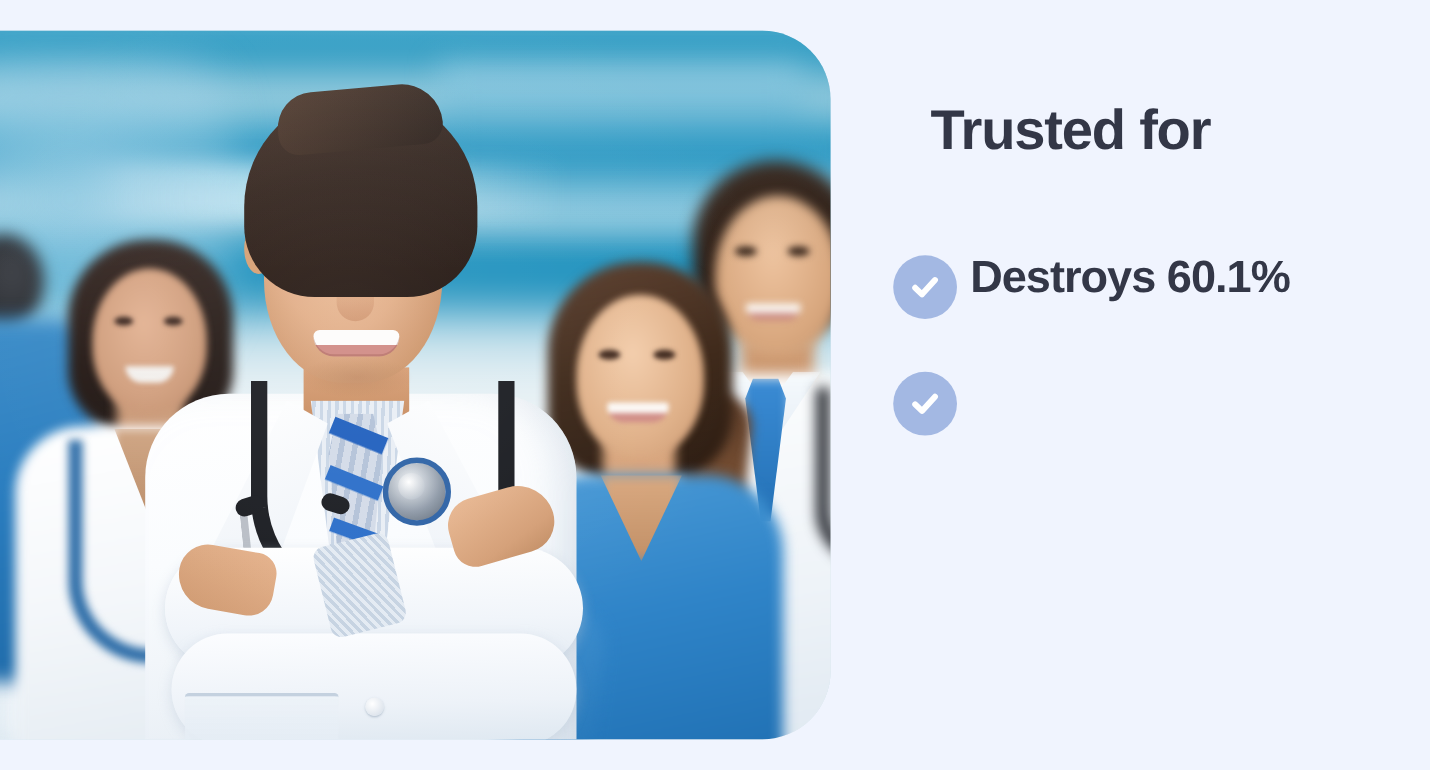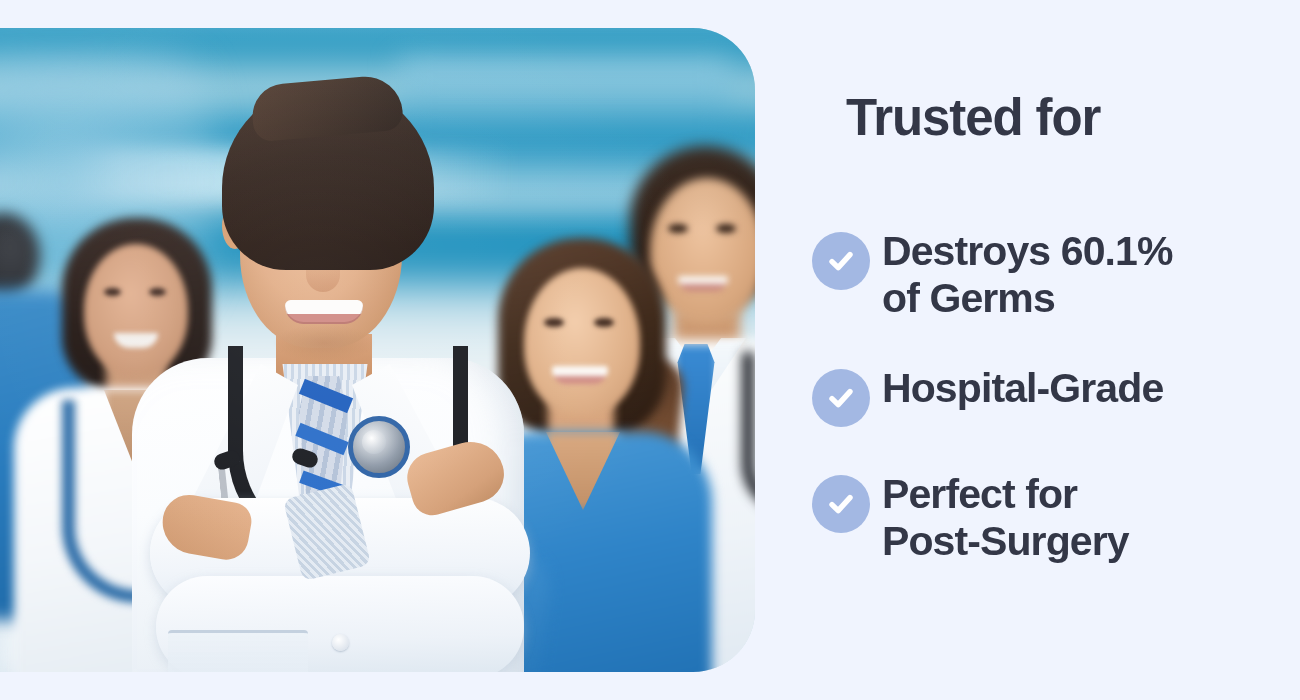--- a/index.html
+++ b/index.html
@@ -677,42 +677,29 @@
     <ul id="benefits">
 
       <li class="benefit">
         <span class="check-circle">
           <svg width="34" height="34" viewBox="0 0 34 34" aria-hidden="true">
             <path d="M8 17.6 L14.2 23.6 L26 10.6" fill="none" stroke="#ffffff" stroke-width="5.4" stroke-linecap="round" stroke-linejoin="round"></path>
           </svg>
         </span>
         <span class="benefit-text">
           <span class="bt-line">Destroys 60.1%</span>
-          <span class="bt-line">of Germs</span>
         </span>
       </li>
 
       <li class="benefit">
         <span class="check-circle">
           <svg width="34" height="34" viewBox="0 0 34 34" aria-hidden="true">
             <path d="M8 17.6 L14.2 23.6 L26 10.6" fill="none" stroke="#ffffff" stroke-width="5.4" stroke-linecap="round" stroke-linejoin="round"></path>
           </svg>
         </span>
         <span class="benefit-text">
-          <span class="bt-line">Hospital-Grade</span>
         </span>
       </li>
 
-      <li class="benefit">
-        <span class="check-circle">
-          <svg width="34" height="34" viewBox="0 0 34 34" aria-hidden="true">
-            <path d="M8 17.6 L14.2 23.6 L26 10.6" fill="none" stroke="#ffffff" stroke-width="5.4" stroke-linecap="round" stroke-linejoin="round"></path>
-          </svg>
-        </span>
-        <span class="benefit-text">
-          <span class="bt-line">Perfect for</span>
-          <span class="bt-line">Post-Surgery</span>
-        </span>
-      </li>
 
     </ul>
   </div>
 </div>
 
 </body></html>

